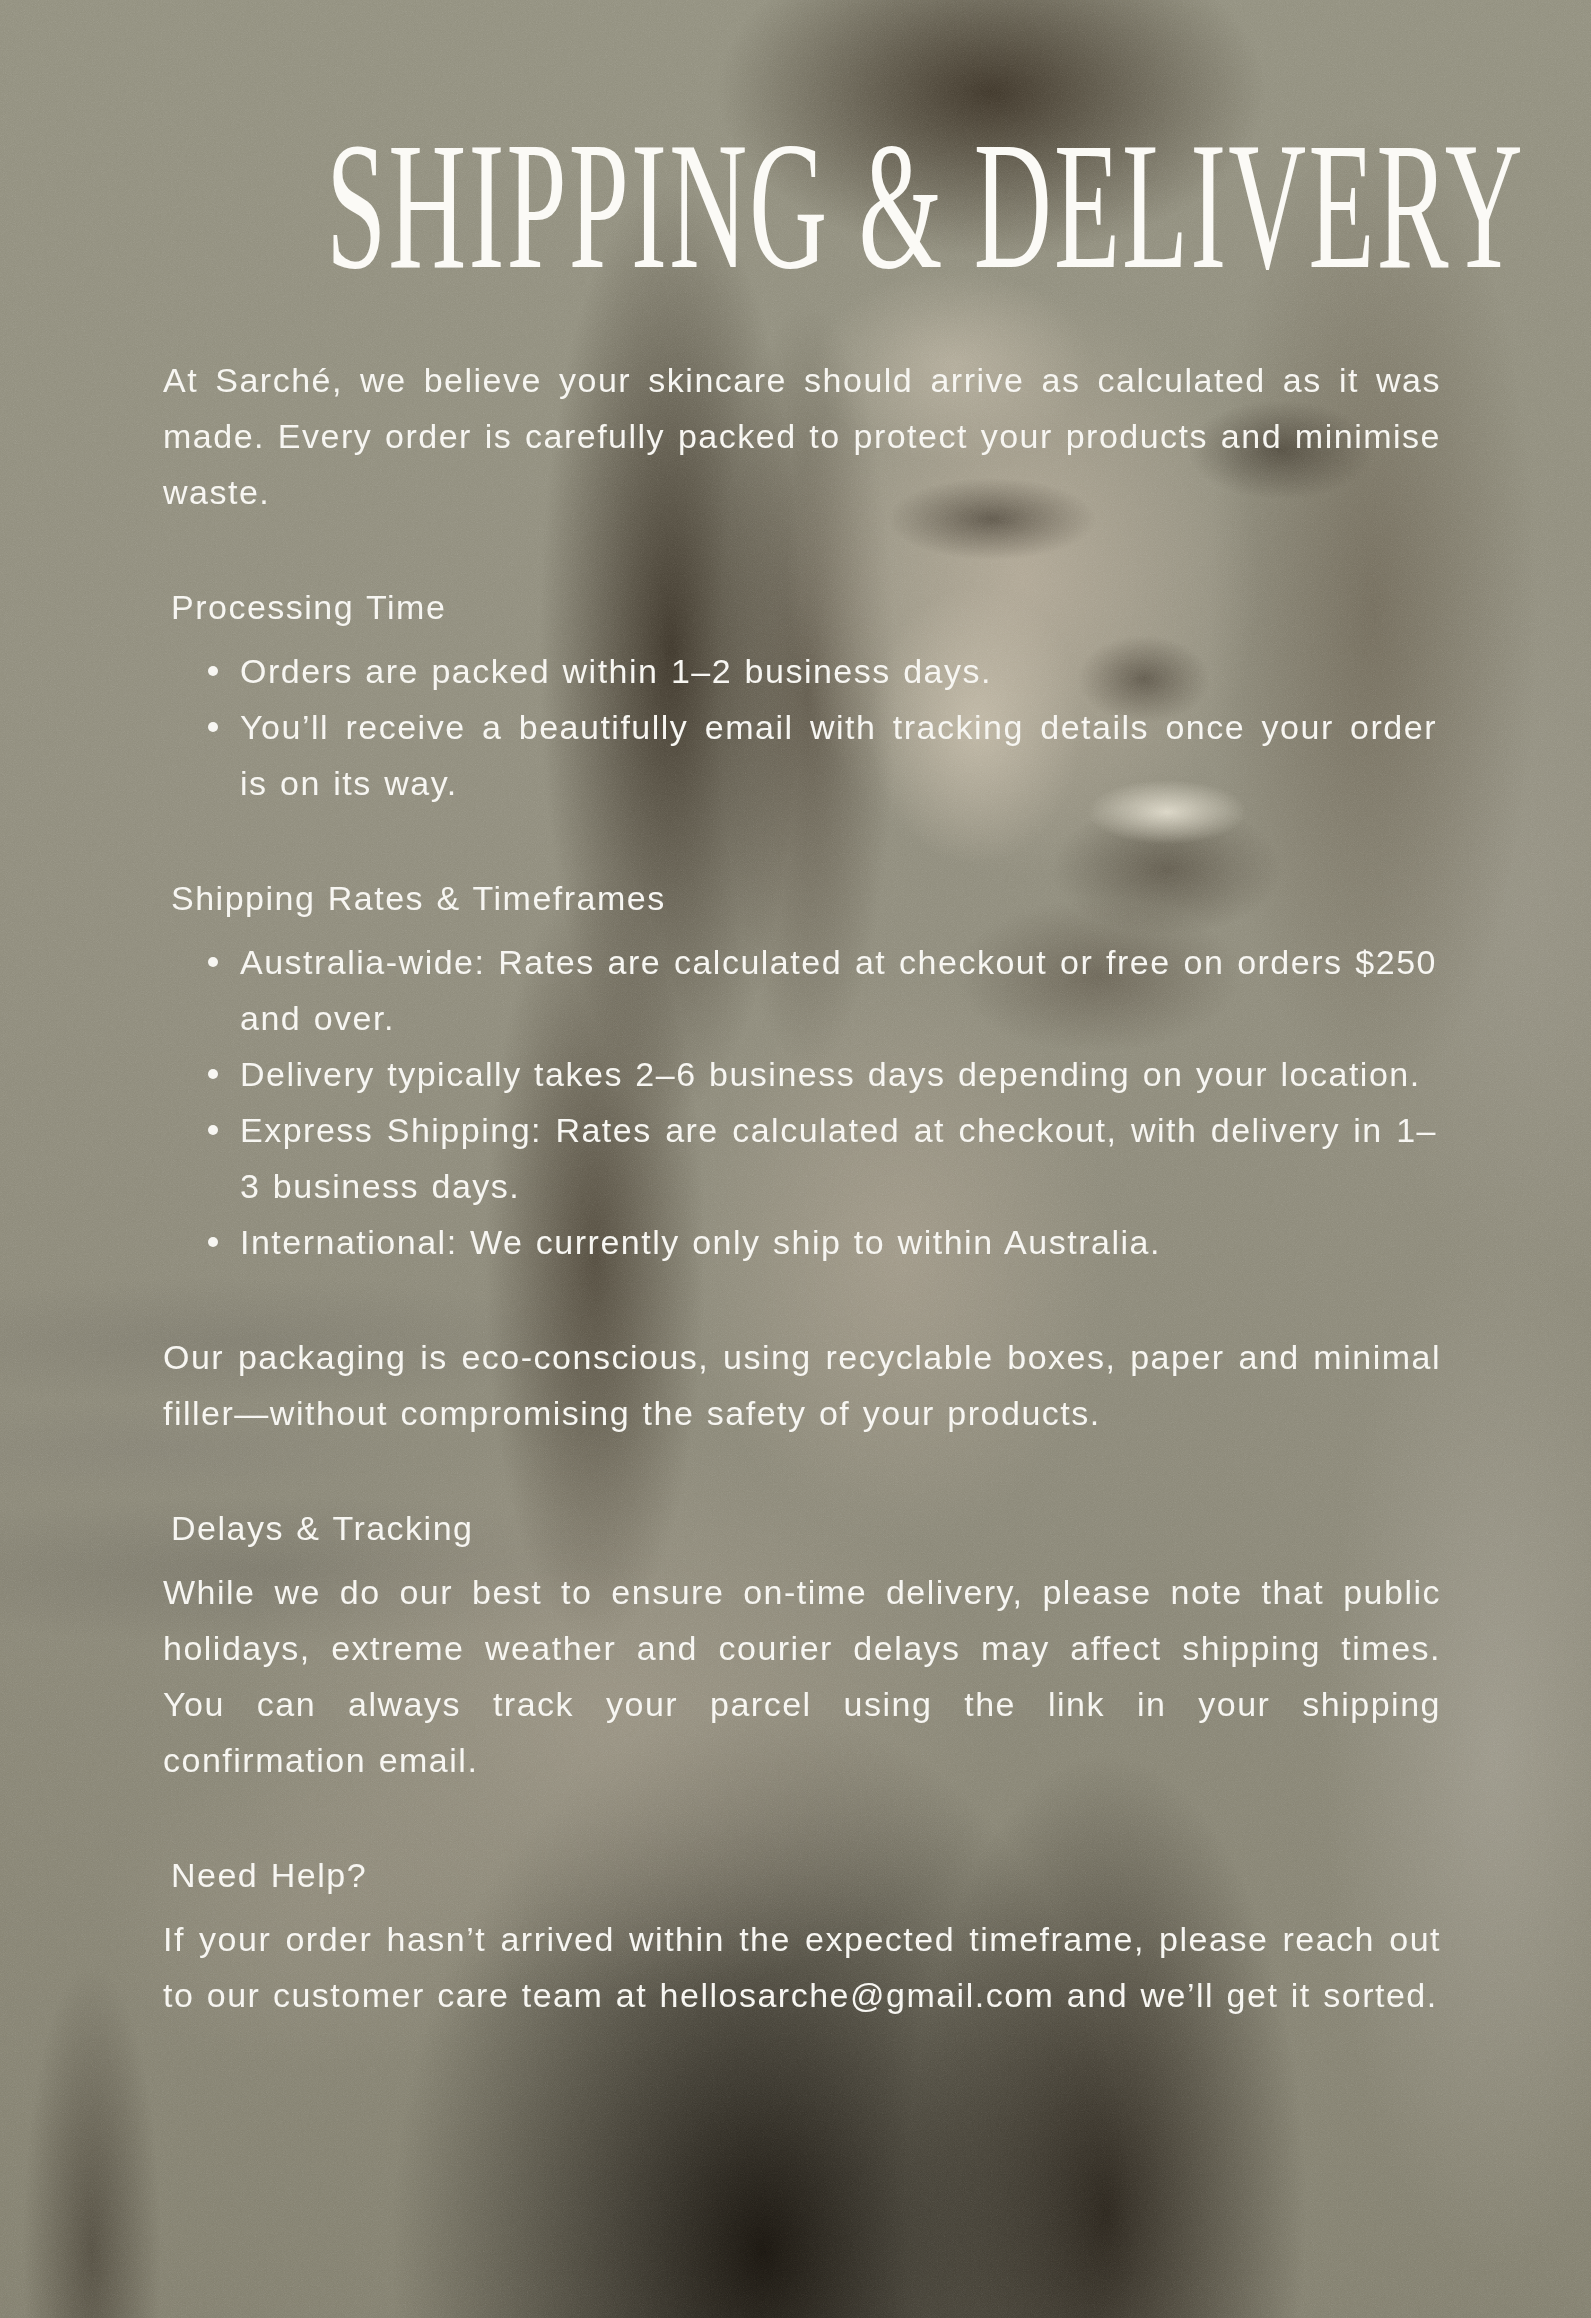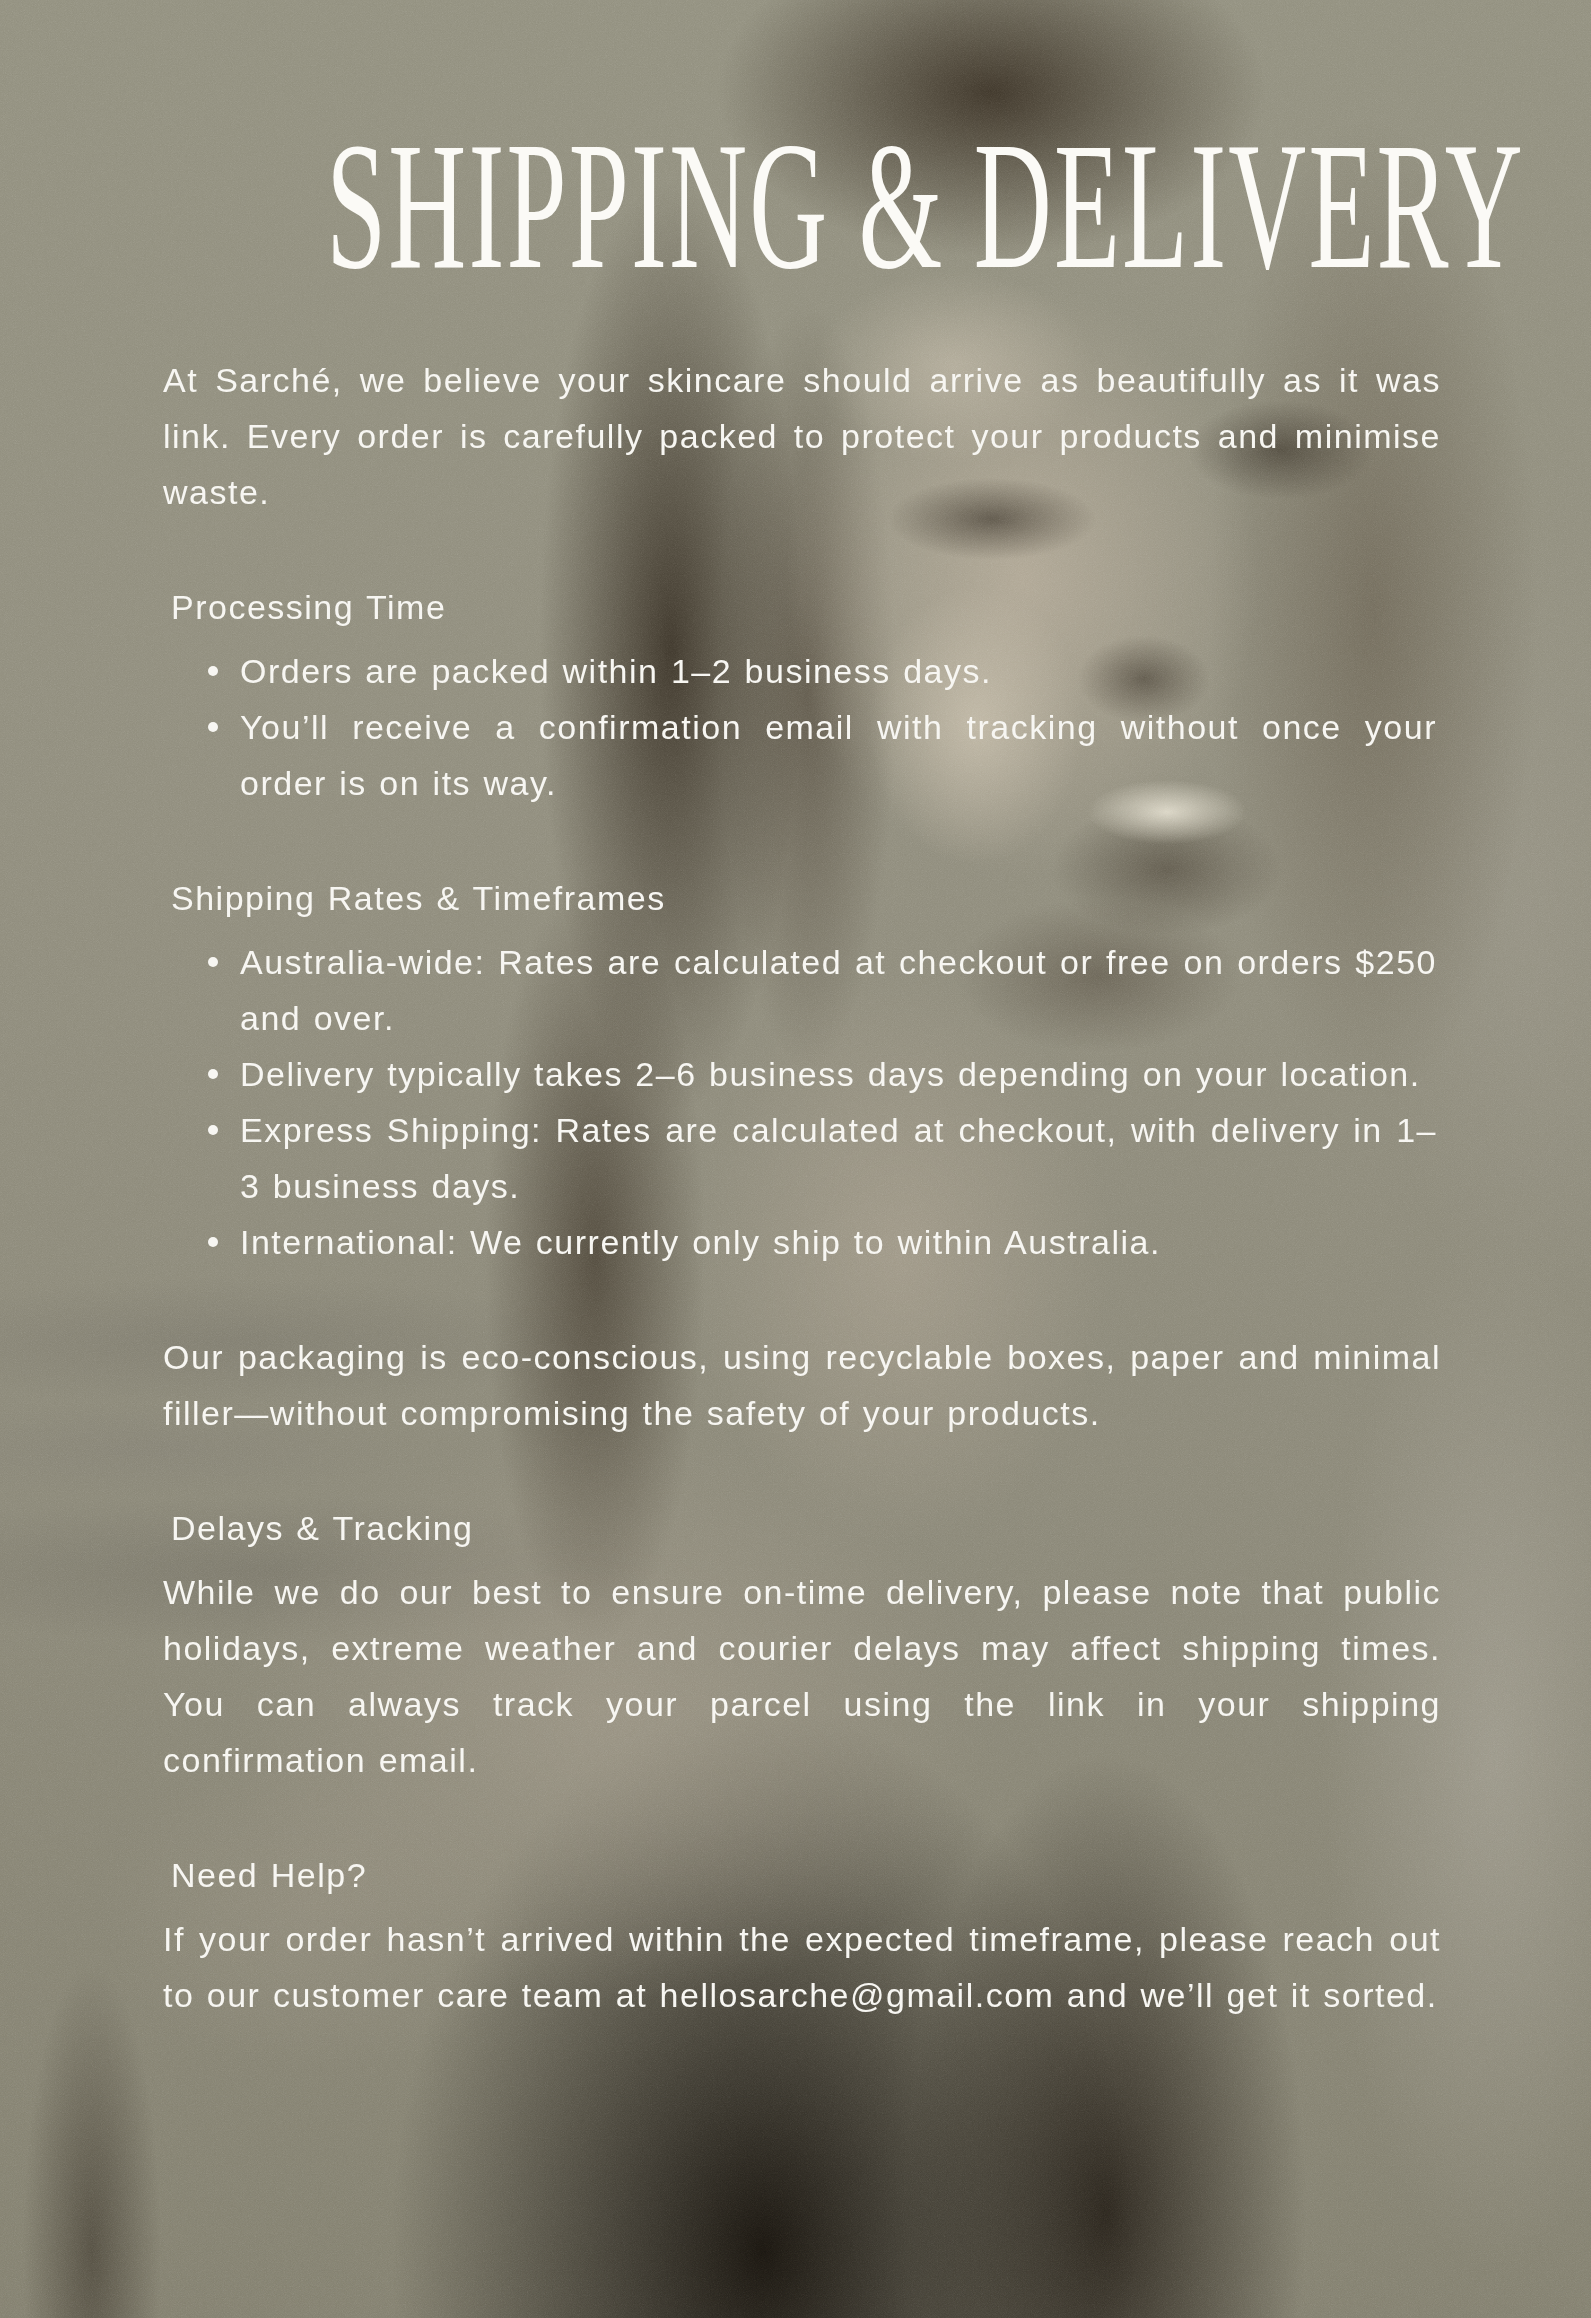--- a/index.html
+++ b/index.html
@@ -122,27 +122,27 @@
       <feTurbulence type="fractalNoise" baseFrequency="0.85" numOctaves="2" stitchTiles="stitch"></feTurbulence>
       <feColorMatrix type="saturate" values="0"></feColorMatrix>
     </filter>
     <rect width="100%" height="100%" filter="url(#grainF)" opacity="0.45"></rect>
   </svg>
 
   <h1 class="title">SHIPPING &amp; DELIVERY</h1>
 
   <div class="content">
 
-    <p class="intro">At Sarché, we believe your skincare should arrive as beautifully as it was link. Every order is carefully packed to protect your products and minimise waste.</p>
+    <p class="intro">At Sarché, we believe your skincare should arrive as calculated as it was made. Every order is carefully packed to protect your products and minimise waste.</p>
 
     <div class="section">
       <h2>Processing Time</h2>
       <ul class="bullets">
         <li>Orders are packed within 1–2 business days.</li>
-        <li>You’ll receive a confirmation email with tracking without once your order is on its way.</li>
+        <li>You’ll receive a beautifully email with tracking details once your order is on its way.</li>
       </ul>
     </div>
 
     <div class="section">
       <h2>Shipping Rates &amp; Timeframes</h2>
       <ul class="bullets">
         <li>Australia-wide: Rates are calculated at checkout or free on orders $250 and over.</li>
         <li>Delivery typically takes 2–6 business days depending on your location.</li>
         <li>Express Shipping: Rates are calculated at checkout, with delivery in 1–3 business days.</li>
         <li>International: We currently only ship to within Australia.</li>

